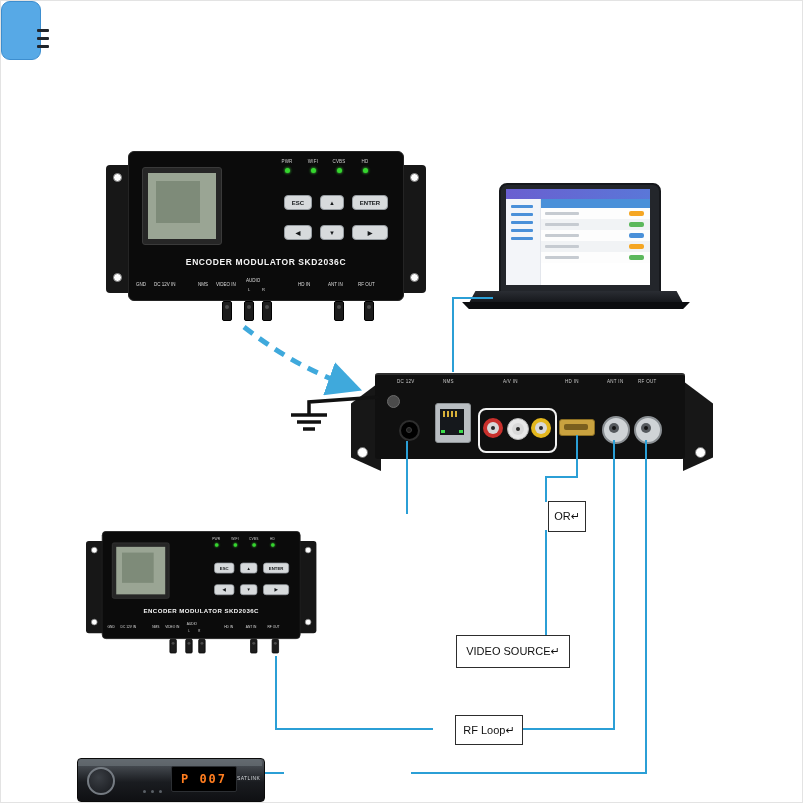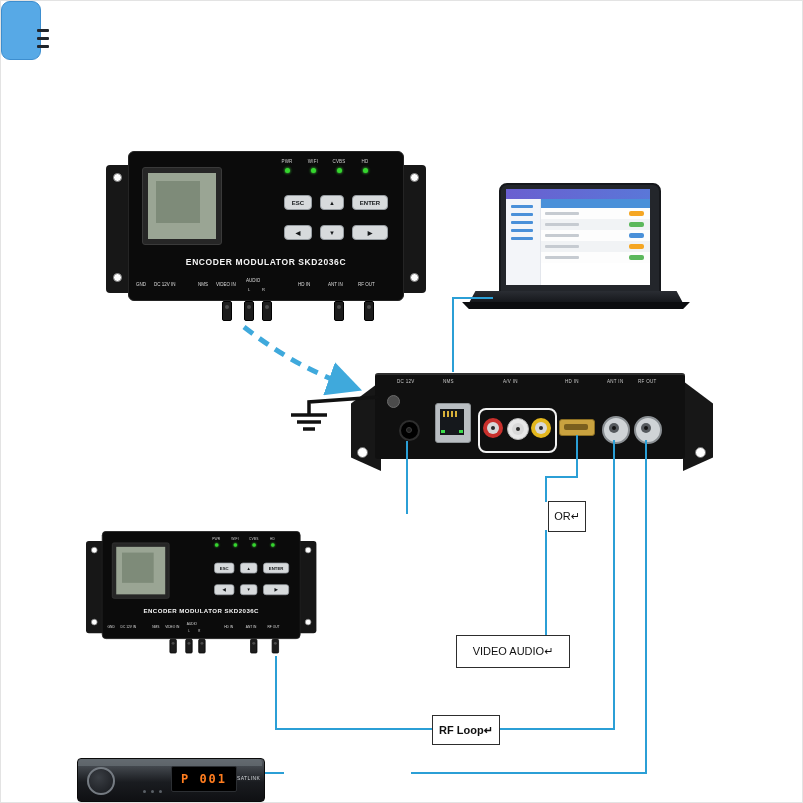--- a/index.html
+++ b/index.html
@@ -241,27 +241,27 @@
     </g>
   </svg>
 
   <div class="adapter">
     <div class="prong" style="left:36px;top:28px;"></div>
     <div class="prong" style="left:36px;top:36px;"></div>
     <div class="prong" style="left:36px;top:44px;"></div>
   </div>
 
   <div class="callout" style="left:527px;top:500px;width:36px;height:29px;margin-left:20px;">OR↵</div>
-  <div class="callout" style="left:455px;top:634px;width:112px;height:31px;">VIDEO AUDIO↵</div>
-  <div class="callout" style="left:431px;top:714px;width:66px;height:28px;font-weight:bold;">RF Loop↵</div>
+  <div class="callout" style="left:455px;top:634px;width:112px;height:31px;">VIDEO SOURCE↵</div>
+  <div class="callout" style="left:454px;top:714px;width:66px;height:28px;">RF Loop↵</div>
 
   <div class="abs stb-body"></div>
   <div class="abs stb-top"></div>
   <div class="abs stb-knob"></div>
-  <div class="abs stb-display">P 001</div>
+  <div class="abs stb-display">P 007</div>
   <span class="abs stb-brand">SATLINK</span>
   <div class="abs stb-dot" style="left:142px;"></div>
   <div class="abs stb-dot" style="left:150px;"></div>
   <div class="abs stb-dot" style="left:158px;"></div>
 
 <div class="fp" style="left: 85px; top: 530px; transform: scale(0.72); transform-origin: 0px 0px;">
     <div class="fp-plate"></div>
     <div class="fp-hole" style="left:7px;top:22px;"></div>
     <div class="fp-hole" style="left:7px;top:122px;"></div>
     <div class="fp-hole" style="left:304px;top:22px;"></div>

